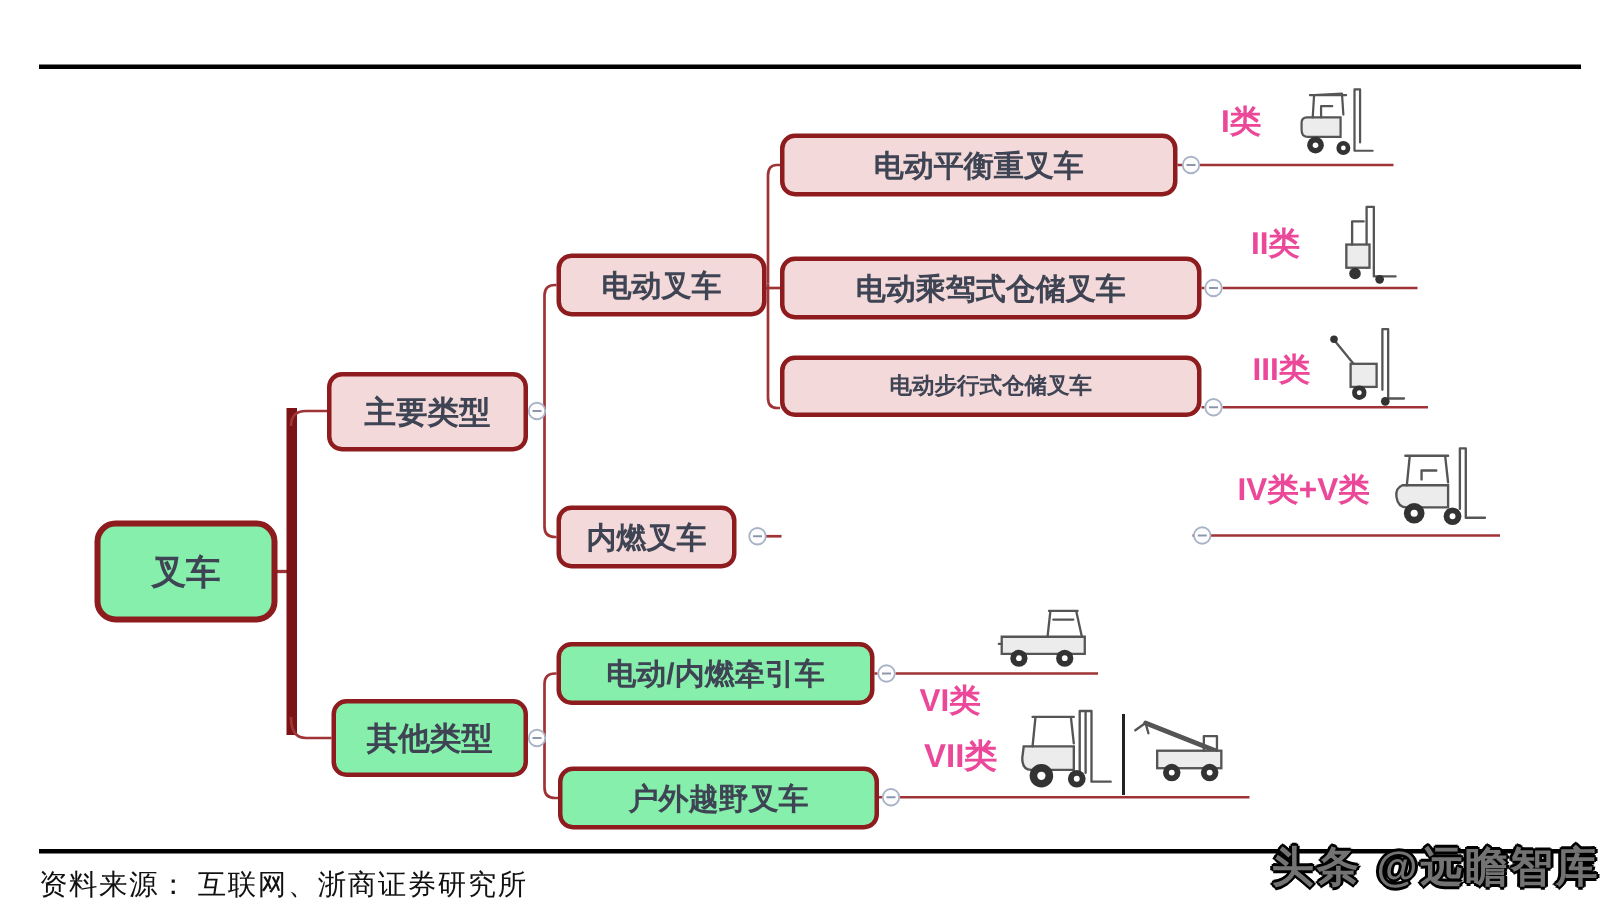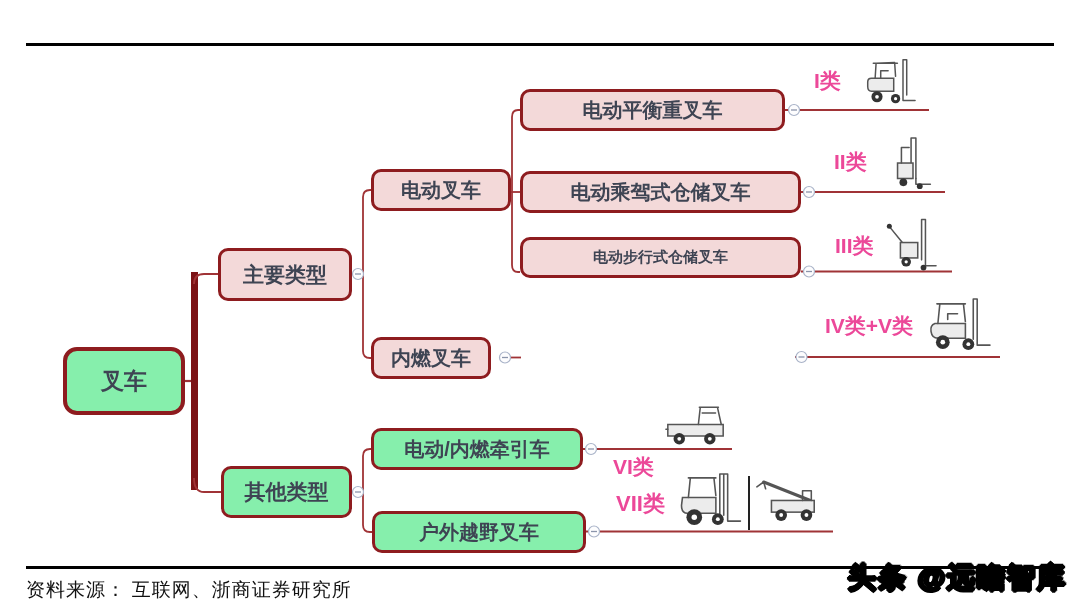--- a/index.html
+++ b/index.html
@@ -5,21 +5,21 @@
   html,body{margin:0;padding:0;background:#fff;}
   .stage{position:relative;width:1077px;height:611px;background:#fff;overflow:hidden;
          font-family:"Liberation Sans","DejaVu Sans",sans-serif;}
   .title{position:absolute;left:26px;top:10px;font-size:21px;font-weight:bold;
          color:#bf0a10;letter-spacing:.5px;white-space:nowrap;}
   .rule{position:absolute;left:26px;width:1028px;height:3px;background:#000;}
   .rule-top{top:43px;}
   .rule-bottom{top:566px;}
   .source{position:absolute;left:26px;top:577px;font-family:"Liberation Serif","DejaVu Serif",serif;
           font-size:19px;color:#111;letter-spacing:1px;}
-  .watermark{position:absolute;right:10px;top:559px;font-size:28px;font-weight:bold;color:#000000;
+  .watermark{position:absolute;right:10px;top:559px;font-size:28px;font-weight:bold;color:#737373;
              letter-spacing:2px;z-index:6;white-space:nowrap;
              text-shadow:-2px 0 #000,2px 0 #000,0 -2px #000,0 2px #000,
                          -1px -1px #000,1px -1px #000,-1px 1px #000,1px 1px #000;}
   .connectors{position:absolute;left:0;top:0;z-index:1;}
   .node{position:absolute;display:flex;align-items:center;justify-content:center;
         box-sizing:border-box;border:3px solid #8e1c1f;border-radius:10px;background:#86efac;
         color:#3e4453;font-weight:600;z-index:2;white-space:nowrap;}
   .pink{background:#f3d9d9;}
   .clabel{position:absolute;color:#ec4899;font-size:21px;font-weight:600;z-index:2;white-space:nowrap;}
   .icon{position:absolute;z-index:2;}

